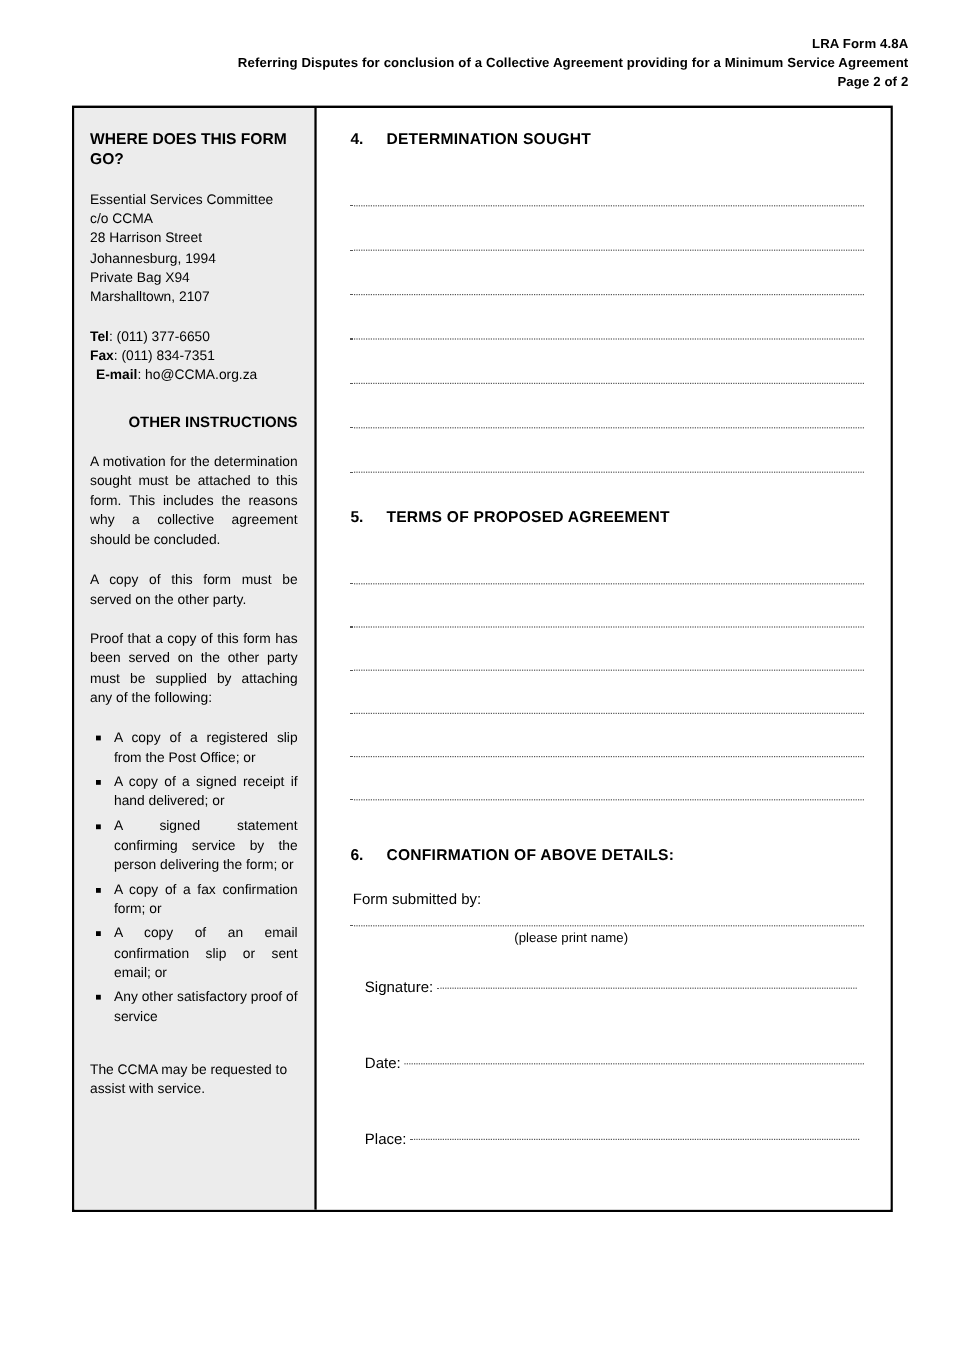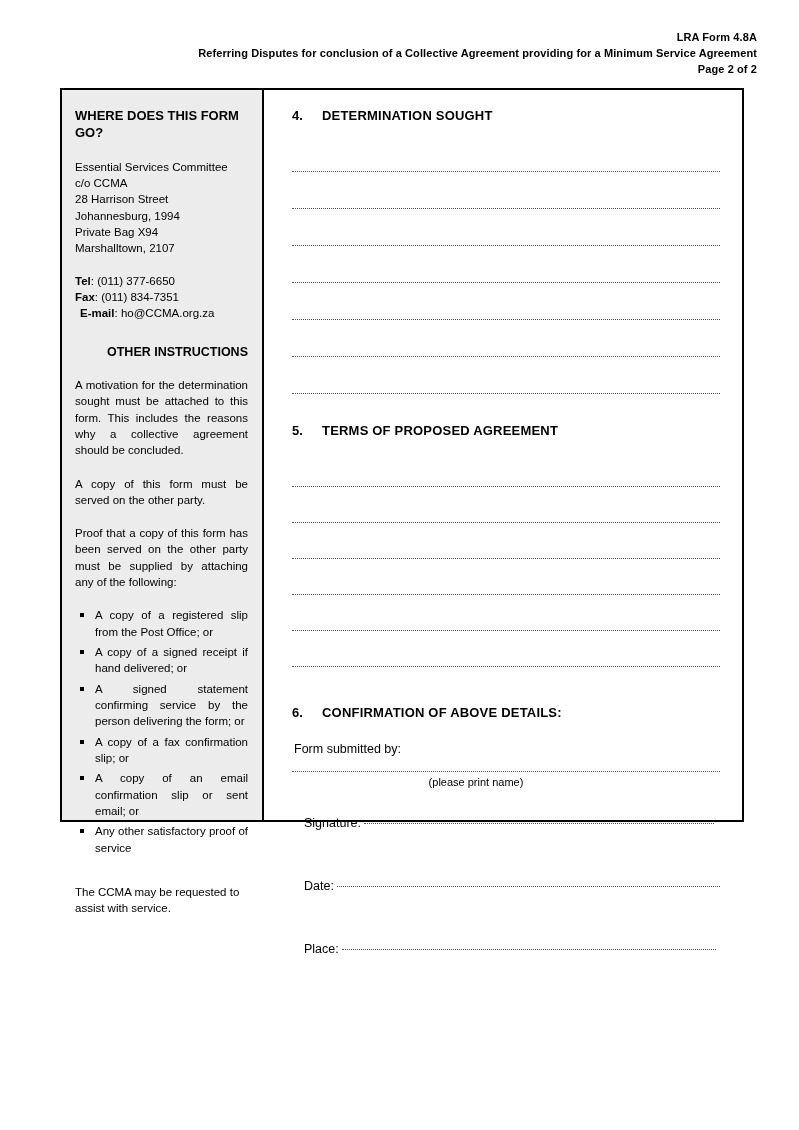--- a/index.html
+++ b/index.html
@@ -29,21 +29,21 @@
     letter-spacing: 0.1px;
   }
   .doc-header div { white-space: nowrap; }
 
   
   .form-table {
     position: absolute;
     left: 60px;
     top: 88px;
     width: 684px;
-    height: 734px;
+    height: 922px;
     border: 2px solid #000000;
     box-sizing: border-box;
     display: flex;
   }
   .sidebar {
     width: 202px;
     box-sizing: border-box;
     background: #ececec;
     border-right: 2px solid #000000;
     padding: 18px 14px 10px 13px;
@@ -213,21 +213,21 @@
     <div class="other-head">OTHER INSTRUCTIONS</div>
 
     <p class="para">A motivation for the determination sought must be attached to this form.  This includes the reasons why a collective agreement should be concluded.</p>
     <p class="para">A copy of this form must be served on the other party.</p>
     <p class="para">Proof that a copy of this form has been served on the other party must be supplied by attaching any of the following:</p>
 
     <ul class="proof-list">
       <li>A copy of a registered slip from the Post Office; or</li>
       <li>A copy of a signed receipt if hand delivered; or</li>
       <li>A signed statement confirming service by the person delivering the form; or</li>
-      <li>A copy of a fax confirmation slip; or</li>
+      <li>A copy of a fax confirmation form; or</li>
       <li>A copy of an email confirmation slip or sent email; or</li>
       <li>Any other satisfactory proof of service</li>
     </ul>
 
     <div class="closing-note">The CCMA may be requested to assist with service.</div>
   </div>
 
   <div class="main-col">
 
     <div class="section-head sec4-head">

